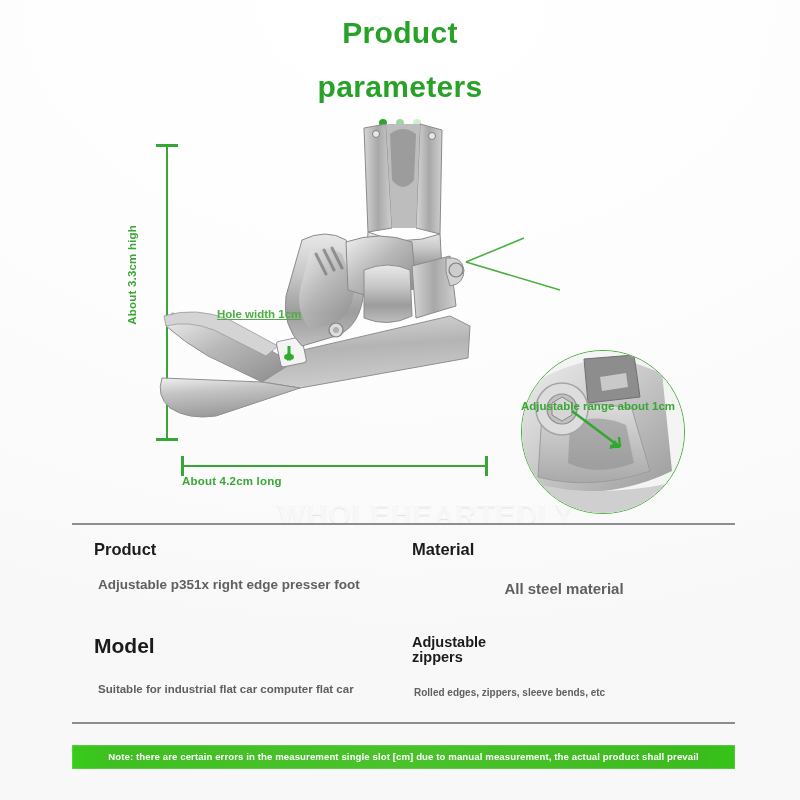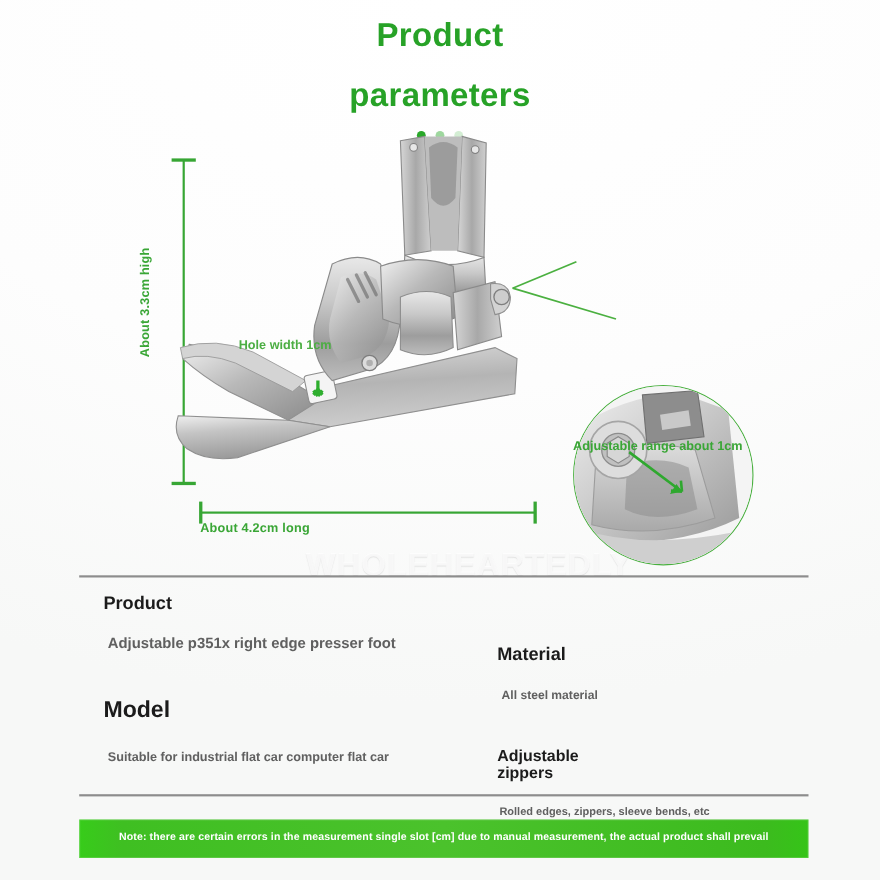--- a/index.html
+++ b/index.html
@@ -48,21 +48,21 @@
   .dim-h-cap{position:absolute;width:3px;height:20px;background:#37a634;top:-9px;}
   .dim-h-cap.l{left:-1px;}
   .dim-h-cap.r{right:-1px;}
   .dim-h-label{
     position:absolute;left:182px;top:355px;width:305px;text-align:left;
     color:#3aa636;font-size:11.5px;font-weight:bold;letter-spacing:.2px;
   }
 
   .hole-label{
     position:absolute;left:217px;top:188px;
-    color:#4cae43;font-size:11.5px;font-weight:bold;white-space:nowrap;
+    color:#4cae43;font-size:11.5px;font-weight:bold;white-space:nowrap;text-decoration:underline;
   }
   .adj-label{
     position:absolute;left:521px;top:280px;
     color:#3aa636;font-size:11.5px;font-weight:bold;white-space:nowrap;
   }
 
   
   .foot{position:absolute;left:150px;top:0;width:360px;height:330px;}
   .watermark{
     position:absolute;left:278px;top:378px;
@@ -80,40 +80,40 @@
   }
 
   
   .rule{position:absolute;left:72px;width:663px;height:2px;background:#8d8d8d;}
   .rule.top{top:523px;}
   .rule.bot{top:722px;}
 
   .spec{position:absolute;left:72px;top:533px;width:663px;height:188px;}
   .cell{position:absolute;}
   .c-l{left:22px;width:330px;}
-  .c-r{left:380px;width:300px;margin-top:46px;}
+  .c-r{left:340px;width:300px;}
   .r1{top:8px;}
   .r2{top:102px;}
   .k{
     font-weight:bold;color:#1b1b1b;line-height:1.02;
   }
   .k .k2{display:block;padding-left:7px;}
   .k-prod{font-size:16.5px;}
   .k-model{font-size:21px;}
   .k-mat{font-size:16.5px;}
   .k-proc{font-size:14.5px;}
   .v{color:#606060;font-weight:bold;}
   .v-prod{font-size:13.5px;margin-top:19px;padding-left:4px;}
   .v-model{font-size:11.5px;margin-top:27px;padding-left:4px;}
-  .v-mat{font-size:11px;margin-top:22px;padding-left:4px;}
+  .v-mat{font-size:15px;margin-top:22px;padding-left:4px;text-align:center;}
   .v-proc{font-size:10px;margin-top:22px;padding-left:2px;}
 
   
   .banner{
-    position:absolute;left:72px;top:745px;width:663px;height:35px;
+    position:absolute;left:72px;top:745px;width:663px;height:24px;
     background:linear-gradient(90deg,#37cc1a 0%,#3fbf22 6%,#4bc22c 50%,#3cbb1e 94%,#35c418 100%);
     box-shadow:inset 0 0 0 1px rgba(255,255,255,.14);
     display:flex;align-items:center;justify-content:center;
   }
   .banner-text{
     color:#ffffff;font-size:9.6px;font-weight:bold;line-height:1.32;
     text-align:center;padding:0 22px;letter-spacing:.1px;
   }
 </style>
 </head>

